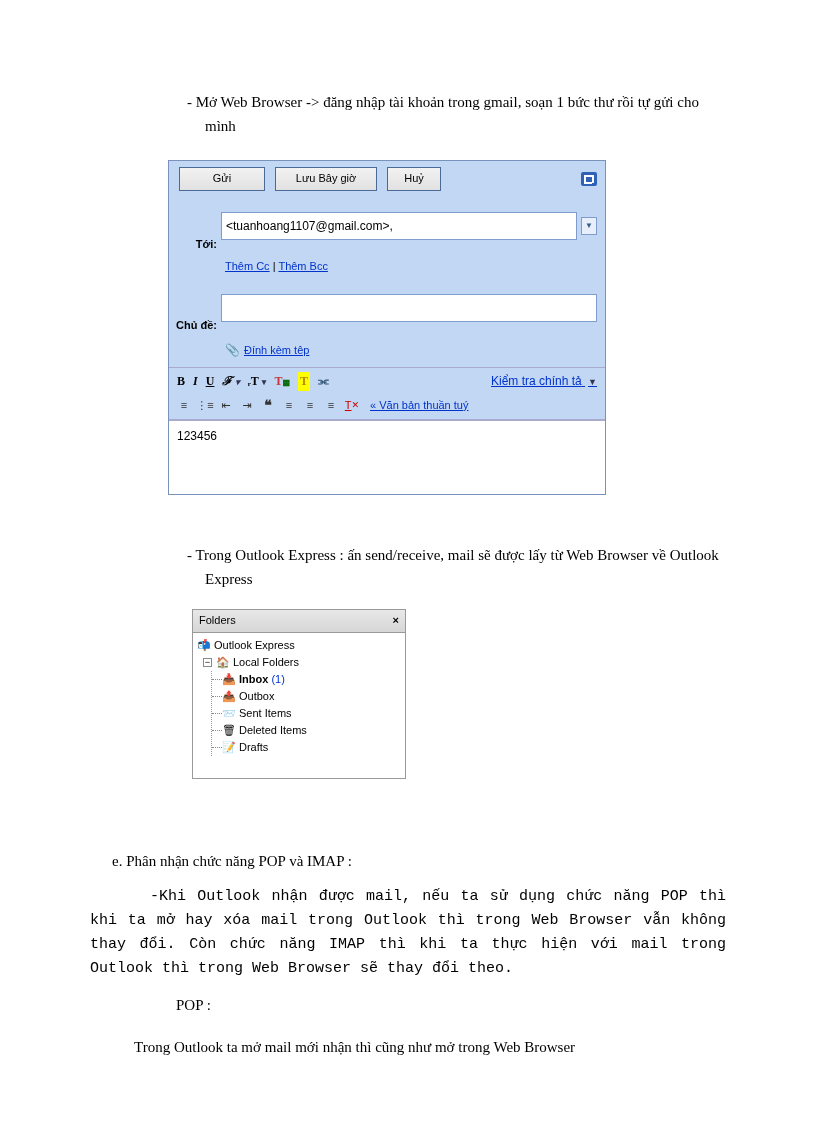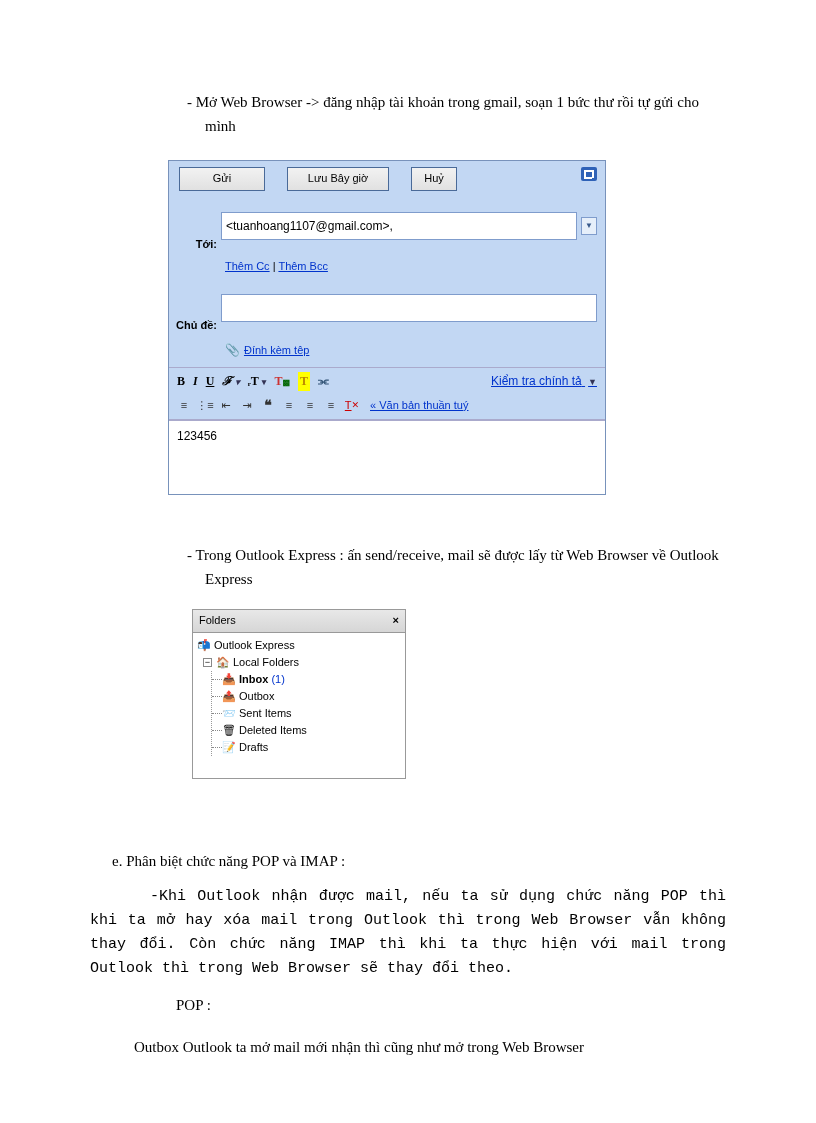--- a/index.html
+++ b/index.html
@@ -22,33 +22,34 @@
     .gmail {
       width: 438px;
       border: 1px solid #7892bb;
       background: #c2d7f3;
       font-family: Arial, sans-serif;
       font-size: 11px;
     }
     .gmail-topbar {
       padding: 6px 8px 6px 10px;
       display: flex;
-      gap: 22px;
+      align-items: center;
+      gap: 10px;
     }
     .gbtn {
       border: 1px solid #4a6a98;
       background: linear-gradient(#f2f2f2,#e1e1e1);
       font-size: 11px;
       padding: 2px 0;
       text-align: center;
       cursor: default;
     }
     .gbtn.send { width: 86px; }
     .gbtn.save { width: 102px; }
-    .gbtn.cancel { width: 46px; }
+    .gbtn.cancel { width: 54px; }
     .popout {
       margin-left: auto; width: 16px; height: 14px;
       background: #2f62b7; border-radius: 2px;
       position: relative;
     }
     .popout::before {
       content: ""; position: absolute; inset: 3px;
       border: 2px solid #fff; border-bottom: none; border-left: none;
     }
     .popout::after {
@@ -214,19 +215,19 @@
         <div class="tree-row">
           <span class="hline"></span>
           <span class="tree-icon">📝</span>
           <span>Drafts</span>
         </div>
       </div>
     </div>
   </div>
 </div>
 
-<p class="section-e">e.  Phân biệt chức năng POP và IMAP :</p>
+<p class="section-e">e.  Phân nhận chức năng POP và IMAP :</p>
 
 <p class="para-body" style="text-indent:60px;font-family:Liberation Mono, monospace;">-Khi Outlook nhận được mail, nếu ta sử dụng chức năng POP thì khi ta mở hay xóa mail trong Outlook thì trong Web Browser vẫn không thay đổi. Còn chức năng IMAP thì khi ta thực hiện với mail trong Outlook thì trong Web Browser sẽ thay đổi theo.</p>
 
 <p class="pop-line">POP :</p>
 
-<p class="final-para">Outbox Outlook ta mở mail mới nhận thì cũng như mở trong Web Browser</p>
+<p class="final-para">Trong Outlook ta mở mail mới nhận thì cũng như mở trong Web Browser</p>
 
 </body></html>

